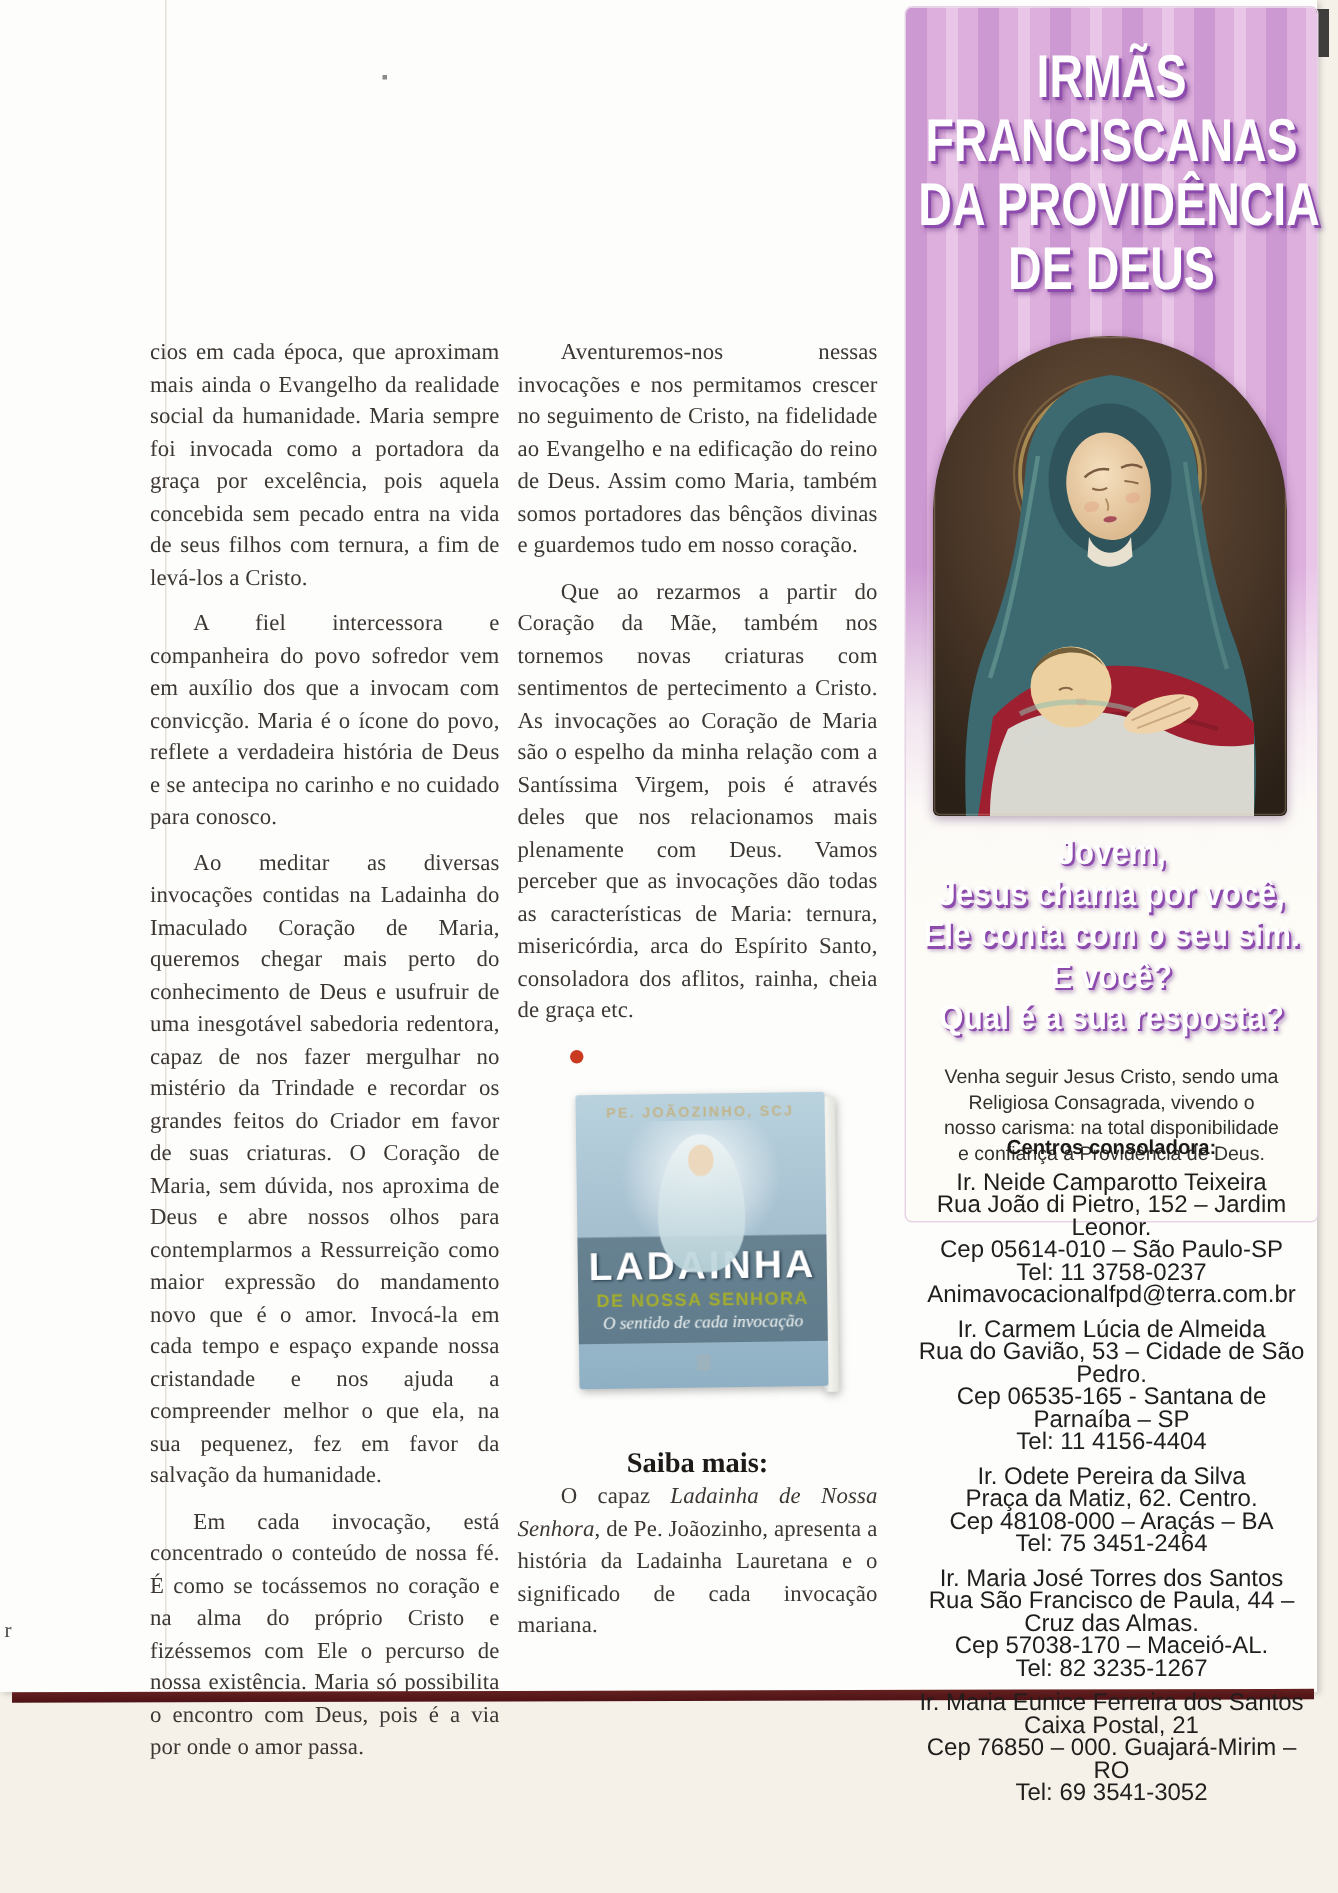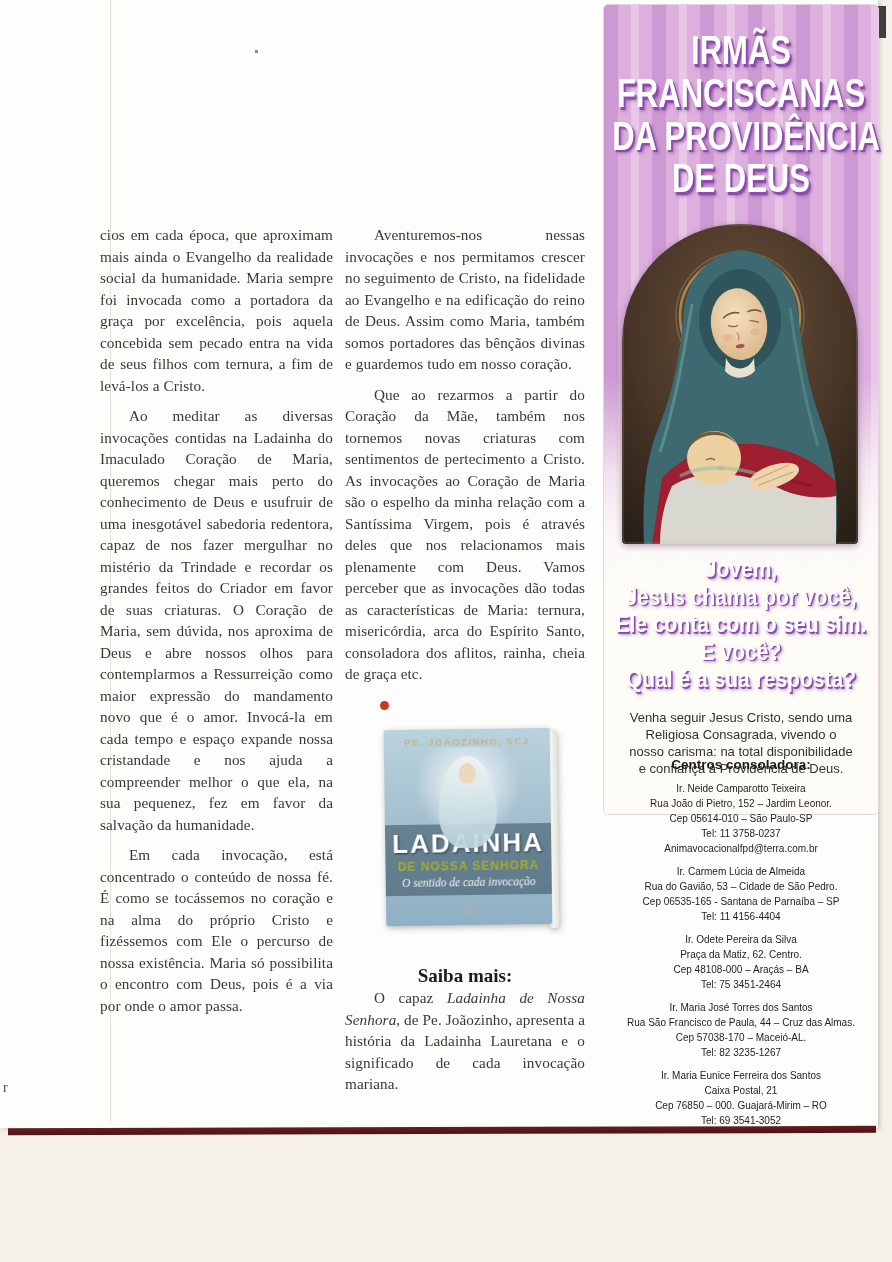--- a/index.html
+++ b/index.html
@@ -151,36 +151,37 @@
   .ad-invite{
     top:688px;left:8px;right:8px;margin:16px;text-align:center;
     font-size:13px;line-height:17px;color:#33302e;
   }
   .centers-heading{
     top:752px;left:0;right:0;margin:0;text-align:center;
     font-size:13.5px;font-weight:700;color:#1c1a18;
   }
   .centers{top:776px;left:4px;right:4px;text-align:center;}
   .contact-block{
-    font-size:10px;line-height:15px;color:#201e1c;margin-bottom:8px;
+    font-size:16px;line-height:15px;color:#201e1c;margin-bottom:8px;
   }
 </style>
 </head>
 <body>
 
 <div class="canvas">
 
   <div class="page"></div>
   <div class="fold-line"></div>
   <span class="edge-artifact">r</span>
   <div class="speck"></div>
   <div class="corner-mark"></div>
 
   <div class="col col-left">
       <p>cios em cada época, que aproximam mais ainda o Evangelho da realidade social da humanidade. Maria sempre foi invocada como a portadora da graça por excelência, pois aquela concebida sem pecado entra na vida de seus filhos com ternura, a fim de levá-los a Cristo.</p>
+      <p>A fiel intercessora e companheira do povo sofredor vem em auxílio dos que a invocam com convicção. Maria é o ícone do povo, reflete a verdadeira história de Deus e se antecipa no carinho e no cuidado para conosco.</p>
       <p>Ao meditar as diversas invocações contidas na Ladainha do Imaculado Coração de Maria, queremos chegar mais perto do conhecimento de Deus e usufruir de uma inesgotável sabedoria redentora, capaz de nos fazer mergulhar no mistério da Trindade e recordar os grandes feitos do Criador em favor de suas criaturas. O Coração de Maria, sem dúvida, nos aproxima de Deus e abre nossos olhos para contemplarmos a Ressurreição como maior expressão do mandamento novo que é o amor. Invocá-la em cada tempo e espaço expande nossa cristandade e nos ajuda a compreender melhor o que ela, na sua pequenez, fez em favor da salvação da humanidade.</p>
       <p>Em cada invocação, está concentrado o conteúdo de nossa fé. É como se tocássemos no coração e na alma do próprio Cristo e fizéssemos com Ele o percurso de nossa existência. Maria só possibilita o encontro com Deus, pois é a via por onde o amor passa.</p>
     </div>
 
   <div class="col col-mid">
     <div>
         <p>Aventuremos-nos nessas invocações e nos permitamos crescer no seguimento de Cristo, na fidelidade ao Evangelho e na edificação do reino de Deus. Assim como Maria, também somos portadores das bênçãos divinas e guardemos tudo em nosso coração.</p>
         <p>Que ao rezarmos a partir do Coração da Mãe, também nos tornemos novas criaturas com sentimentos de pertecimento a Cristo. As invocações ao Coração de Maria são o espelho da minha relação com a Santíssima Virgem, pois é através deles que nos relacionamos mais plenamente com Deus. Vamos perceber que as invocações dão todas as características de Maria: ternura, misericórdia, arca do Espírito Santo, consoladora dos aflitos, rainha, cheia de graça etc.</p>
       </div>
 

